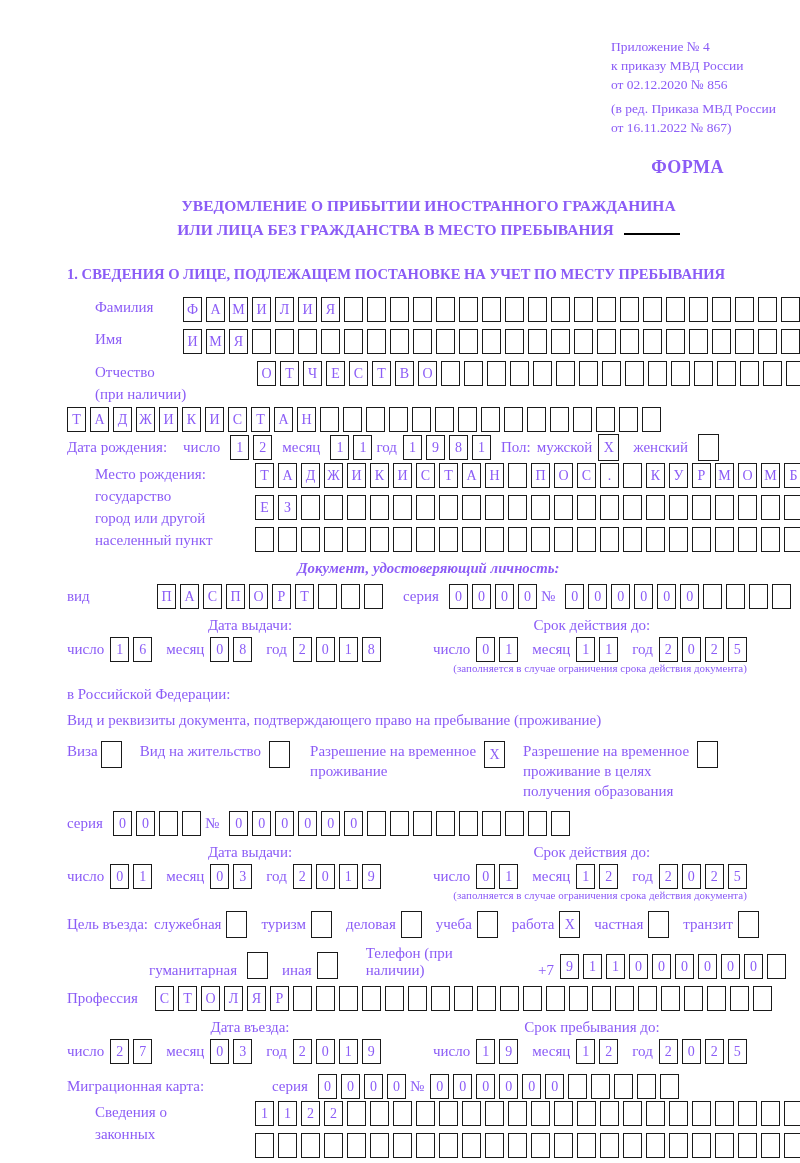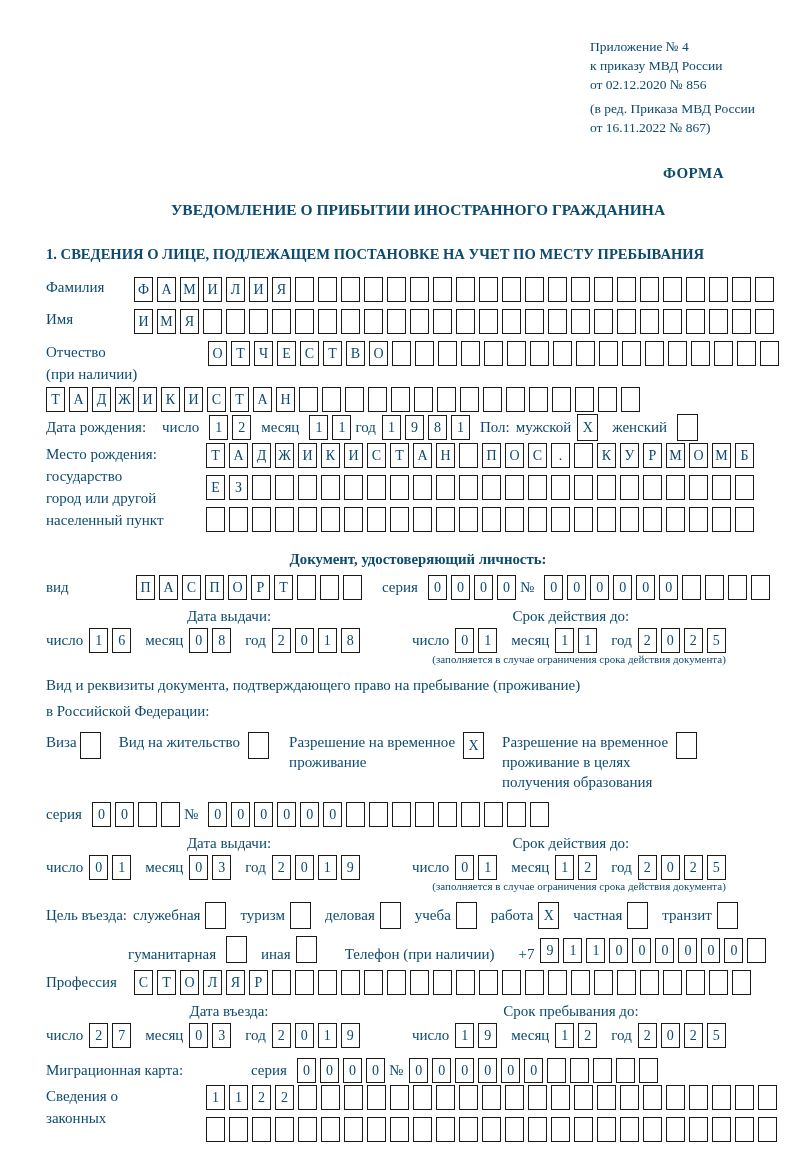--- a/index.html
+++ b/index.html
@@ -1,46 +1,46 @@
 <!DOCTYPE html>
 <html><head>
 <meta charset="utf-8">
 <style>
   html,body{margin:0;padding:0;background:#fff;}
   .page{
-    width:800px;height:1163px;box-sizing:border-box;background:#fff;color:#0c4a6e;
+    width:800px;height:1163px;box-sizing:border-box;background:#fff;color:#8b5cf6;
     font-family:"Liberation Serif","DejaVu Serif",serif;font-size:15px;
-    padding:38px 10px 0 46px;position:relative;overflow:hidden;
+    padding:38px 10px 0 67px;position:relative;overflow:hidden;
   }
   
   .hdr{margin-left:544px;font-size:13.5px;line-height:1.4;}
   .hdr-gap{height:5px;}
-  .forma{font-weight:bold;text-align:right;padding-right:66px;margin-top:28px;font-size:15px;letter-spacing:.5px;}
+  .forma{font-weight:bold;text-align:right;padding-right:66px;margin-top:20px;font-size:18px;letter-spacing:.5px;}
   
   .title{font-weight:bold;text-align:center;font-size:15.5px;line-height:1.55;margin-top:16px;}
   .title-underline{display:inline-block;width:56px;border-bottom:2px solid #000;height:14px;margin-left:10px;}
   .sec{font-weight:bold;font-size:14.6px;margin-top:24px;}
   
   .row{display:flex;align-items:flex-start;margin-top:7px;}
-  .lbl{flex:none;line-height:1.45;}
+  .lbl{flex:none;line-height:1.45;margin-left:28px;}
   .boxrow{display:flex;flex:none;}
   .cell{
     flex:none;width:19px;height:25px;border:1.5px solid #1a1a1a;margin-right:4px;
     display:inline-flex;align-items:center;justify-content:center;
     font-size:14px;line-height:1;box-sizing:border-box;background:#fff;
   }
   .cb .cell{width:21px;height:27px;}
   .mt2{margin-top:2px;} .mt10{margin-top:10px;} .mt14{margin-top:14px;}
   .inline{display:flex;align-items:center;}
   .gap6{width:6px;flex:none;} .gap10{width:10px;flex:none;} .gap16{width:16px;flex:none;} .gap24{width:24px;flex:none;}
   
   .lblcol div{line-height:22px;}
   .stack .boxrow{margin-bottom:7px;}
   
-  .center-bold{font-weight:bold;text-align:center;margin-top:12px;font-size:14.8px;}
+  .center-bold{font-weight:bold;text-align:center;margin-top:1px;font-size:14.8px;font-style:italic;}
   
   .daterow{display:flex;align-items:flex-start;margin-top:8px;}
   .dcol-l{width:366px;flex:none;}
   .dcol-r{flex:none;}
   .dhead{text-align:center;margin-bottom:3px;}
   .dgrp{display:flex;align-items:center;}
   .dlbl{flex:none;margin-right:6px;}
   .dlbl.m{margin-left:10px;}
   .note{font-size:11px;text-align:right;margin-top:0;padding-right:4px;}
   
@@ -67,20 +67,23 @@
     <div>
         <div>(в ред. Приказа МВД России</div>
         <div>от 16.11.2022 № 867)</div>
       </div>
   </div>
 
   <div class="forma">ФОРМА</div>
 
   <div class="title">
     <div>УВЕДОМЛЕНИЕ О ПРИБЫТИИ ИНОСТРАННОГО ГРАЖДАНИНА</div>
+    <div>
+      <span>ИЛИ ЛИЦА БЕЗ ГРАЖДАНСТВА В МЕСТО ПРЕБЫВАНИЯ</span><span class="title-underline"></span>
+    </div>
   </div>
 
   <div class="sec">1. СВЕДЕНИЯ О ЛИЦЕ, ПОДЛЕЖАЩЕМ ПОСТАНОВКЕ НА УЧЕТ ПО МЕСТУ ПРЕБЫВАНИЯ</div>
 
   <div class="row mt14">
     <div class="lbl" style="width:88px">Фамилия</div>
     <div class="boxrow">
         <span class="cell">Ф</span>
         <span class="cell">А</span>
         <span class="cell">М</span>
@@ -423,22 +426,22 @@
             <span class="cell">0</span>
             <span class="cell">2</span>
             <span class="cell">5</span>
           </span>
       </div>
       <div class="note">(заполняется в случае ограничения срока действия документа)</div>
     </div>
   </div>
 
   <div style="margin-top:8px;line-height:1.7">
+      <div>в Российской Федерации:</div>
       <div>Вид и реквизиты документа, подтверждающего право на пребывание (проживание)</div>
-      <div>в Российской Федерации:</div>
     </div>
 
   <div class="opts">
     <div class="opt">
       <div class="optlbl">
           <div>Виза</div>
         </div>
       <span class="boxrow cb" style="margin-left:3px">
           <span class="cell"></span>
         </span>

